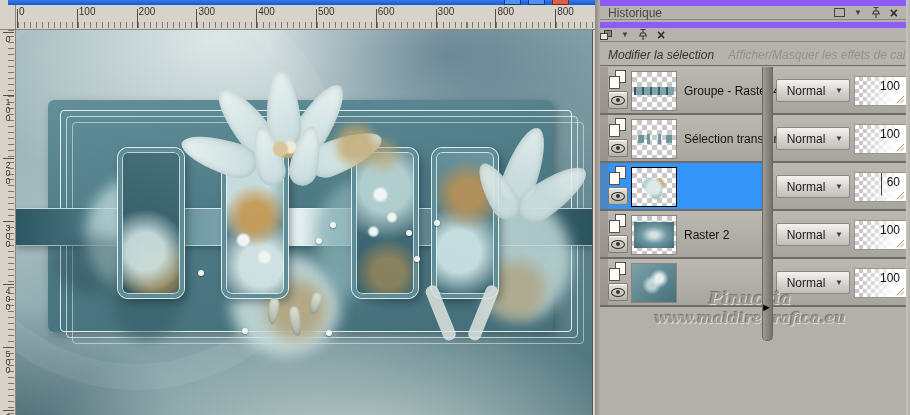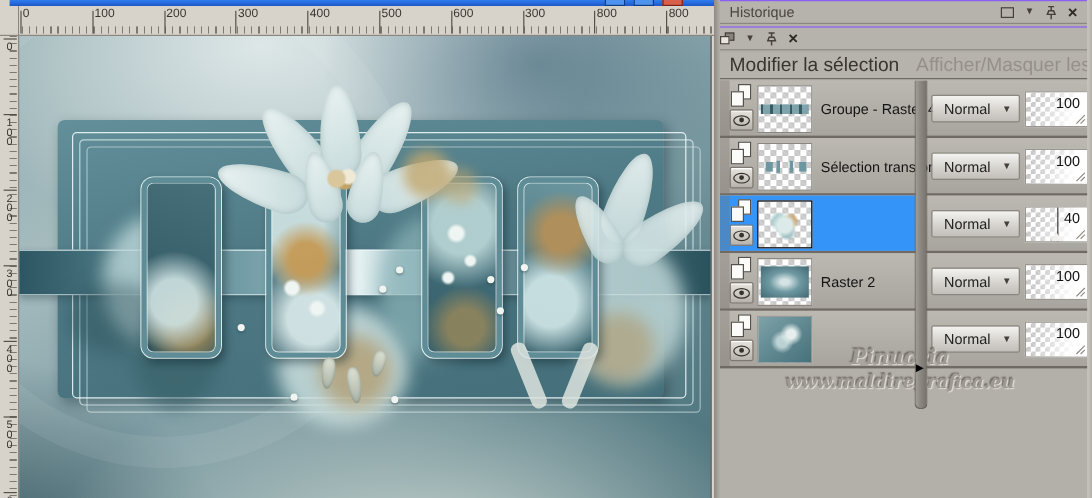--- a/index.html
+++ b/index.html
@@ -126,38 +126,38 @@
     box-shadow:0 1px 2px rgba(30,55,60,.5); }
 
   
   #panel-gap { position:absolute; left:595px; top:0; width:5px; height:415px;
     background:linear-gradient(90deg,#8e8a83,#b3afa9); }
   #panels { position:absolute; left:600px; top:0; width:310px; height:415px; background:#b3afa9; }
   #edge-strip { position:absolute; right:0; top:0; width:4px; height:415px;
     background:linear-gradient(90deg,#c9c5bf,#b3afa9); }
 
   .panel-bar { position:absolute; left:0; width:306px; height:20px; background:#b6b2ac;
-    border-top:1px solid #8b5cf6; border-bottom:1px solid #8b8781;
+    border-top:6px solid #8b5cf6; border-bottom:1px solid #8b8781;
     display:flex; align-items:center; }
   #hist-bar { top:0; }
   #calques-bar { top:22px; }
   .panel-title { font-size:12px; color:#4a4640; padding-left:8px; flex:1; }
   .win-controls { display:flex; gap:9px; align-items:center; margin-right:8px; }
   .float-icon { width:11px; height:9px; border:1px solid #45413a; background:transparent; }
   .layers-float-icon { position:relative; width:12px; height:10px; }
   .layers-float-icon i { position:absolute; width:8px; height:7px; border:1px solid #45413a; }
   .layers-float-icon .bk { right:0; top:0; background:#87837d; }
   .layers-float-icon .fr { left:0; bottom:0; background:#e8e4de; }
   .menu-arrow { font-size:8px; color:#45413a; line-height:1; }
   .pin-icon svg { display:block; }
   .close-btn { font-size:14px; font-weight:bold; color:#2e2a24; line-height:1; }
 
   #calques-toolbar { position:absolute; left:0; top:44px; width:310px; height:22px; background:#b6b2ac;
     border-bottom:1px solid #6f6b64; display:flex; align-items:center; gap:14px; padding-left:8px; }
-  #calques-toolbar .tb-label { font-size:16px; color:#38342e; white-space:nowrap; }
+  #calques-toolbar .tb-label { font-size:12px; color:#38342e; white-space:nowrap;font-style:italic; }
   #calques-toolbar .tb-label.disabled { color:#95918a; }
 
   #layer-rows { position:absolute; left:0; top:67px; width:310px; }
   .layer-row { position:relative; width:310px; height:48px; border-bottom:2px solid #6f6b64;
     background:linear-gradient(#bcb8b2,#a8a49e); }
   .sel-bg { position:absolute; left:0; top:0; bottom:0; width:163px; background:transparent; }
   .layer-row.selected .sel-bg { background:#3494f8; }
   .left-strip { position:absolute; left:0; top:0; bottom:0; width:8px; background:rgba(120,115,105,.35); }
   .pages-icon { position:absolute; left:9px; top:3px; width:17px; height:19px; }
   .pages-icon i { position:absolute; width:11px; height:13px; background:#fbfbf9; border:1px solid #56524b; }
@@ -442,21 +442,21 @@
     <div class="thumb checker">
       <div class="mini mini-flowers"></div>
     </div>
     <div class="blend-dd">
       <span class="blend-label">Normal</span>
       <span class="dd-arrow">▼</span>
     </div>
     <div class="opacity-box checker">
       <span class="slider-line"></span>
       <span class="slider-thumb"></span>
-      <span class="opacity-val">40</span>
+      <span class="opacity-val">60</span>
       <svg class="grip" width="9" height="9" viewBox="0 0 9 9">
         <path d="M8 1 1 8 M8 4.5 4.5 8" stroke="#8d8983" stroke-width="1" fill="none"></path>
       </svg>
     </div>
   </div>
         <div class="layer-row">
     <div class="sel-bg"></div>
     <div class="left-strip"></div>
     <div class="pages-icon">
             <i class="p-back"></i>

